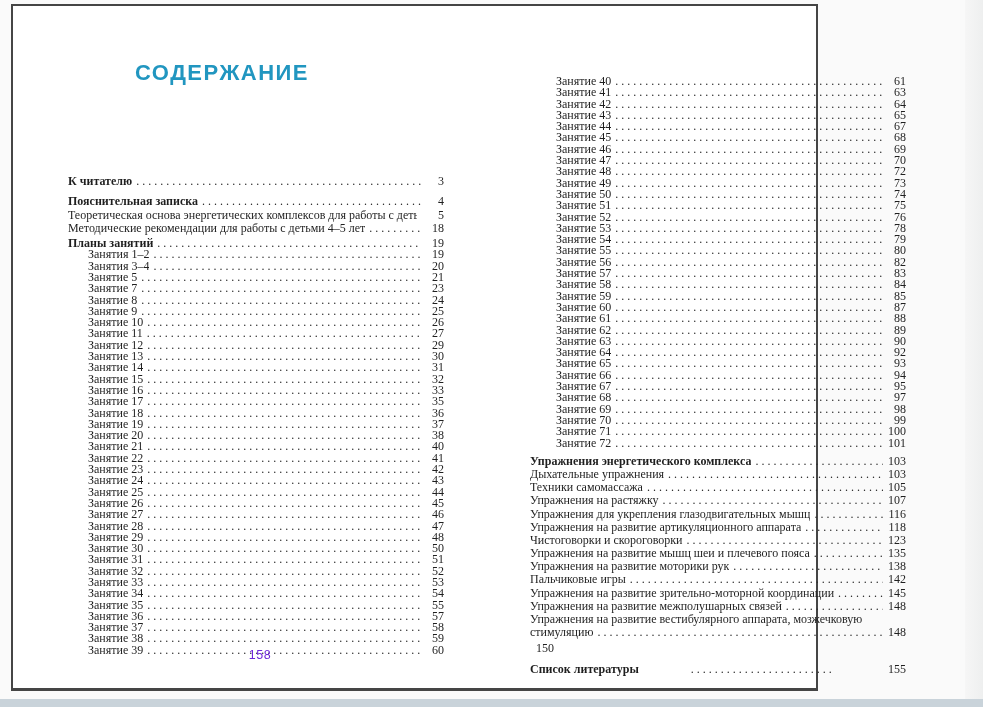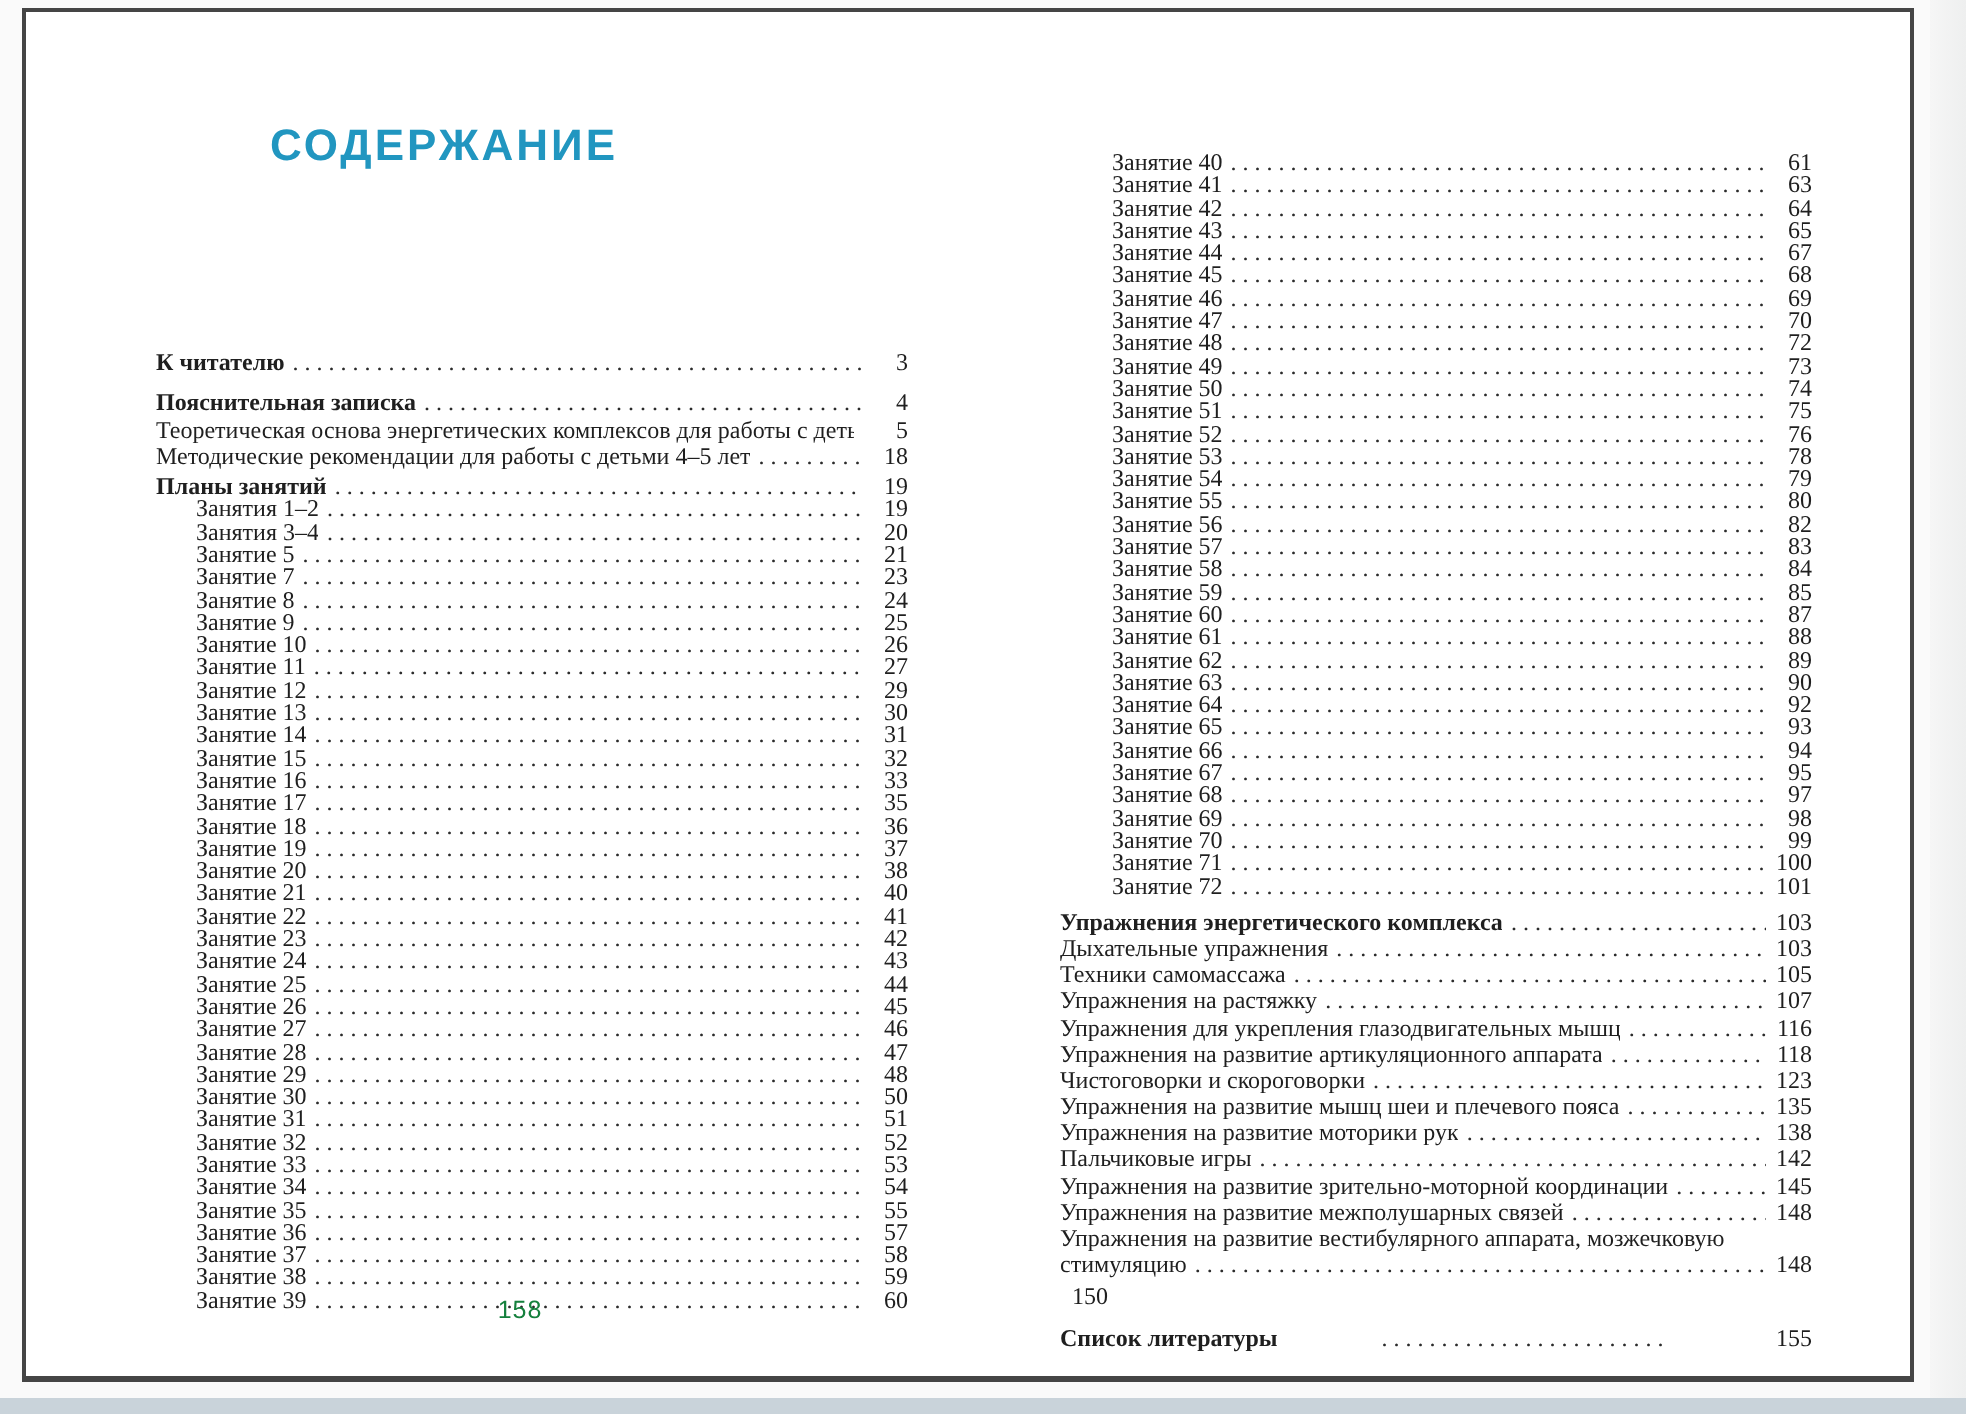--- a/index.html
+++ b/index.html
@@ -10,36 +10,36 @@
   }
   .right-margin-shade{
     position:absolute;right:0;top:0;width:18px;height:707px;
     background:linear-gradient(90deg,#f6f6f6,#eeefef);
   }
   .bottom-strip{
     position:absolute;left:0;bottom:0;width:983px;height:8px;
     background:#c9d3da;
   }
   .book-page{
-    position:absolute;left:11px;top:4px;width:946px;height:687px;
+    position:absolute;left:11px;top:4px;width:807px;height:687px;
     box-sizing:border-box;background:#ffffff;
     border:2px solid #454545;border-bottom-width:3px;
   }
   .toc-title{
     position:absolute;left:122px;top:54px;
     font-family:"Liberation Sans","DejaVu Sans",sans-serif;
     font-size:22px;font-weight:600;letter-spacing:1.5px;
     color:#2196c0;
   }
   .col{
     position:absolute;width:376px;color:#1f1f1f;
     font-size:12px;
     margin-top:24px;
   }
-  .lcol{left:65px;top:145px;}
+  .lcol{left:55px;top:145px;}
   .rcol{left:517px;top:46px;}
   .row{
     display:flex;align-items:baseline;
     height:11.3px;line-height:11.3px;white-space:nowrap;
   }
   .row.plain,.row.wrap{height:13.2px;line-height:13.2px;}
   .row.section{font-weight:bold;}
   .lcol .row.section{height:12px;line-height:12px;}
   .rcol .row.section{height:13.2px;line-height:13.2px;}
   .row.item{padding-left:20px;}
@@ -59,21 +59,21 @@
   }
   .dots::after{
     content:"..................................................................................................................................";
   }
   .pg{flex:0 0 auto;min-width:20px;text-align:right;font-weight:normal;}
   .row.wrap .dots,.row.wrap .pg{visibility:hidden;}
   .folio{
     position:absolute;left:59px;top:642px;width:376px;
     text-align:center;
     font-family:"Liberation Sans","DejaVu Sans",sans-serif;
-    font-size:12.5px;color:#15803d;letter-spacing:0.5px;
+    font-size:12.5px;color:#6d28d9;letter-spacing:0.5px;
   }
 </style>
 </head>
 <body>
 
 <div class="right-margin-shade"></div>
 <div class="bottom-strip"></div>
 
 <div class="book-page">
   <div class="toc-title">СОДЕРЖАНИЕ</div>

